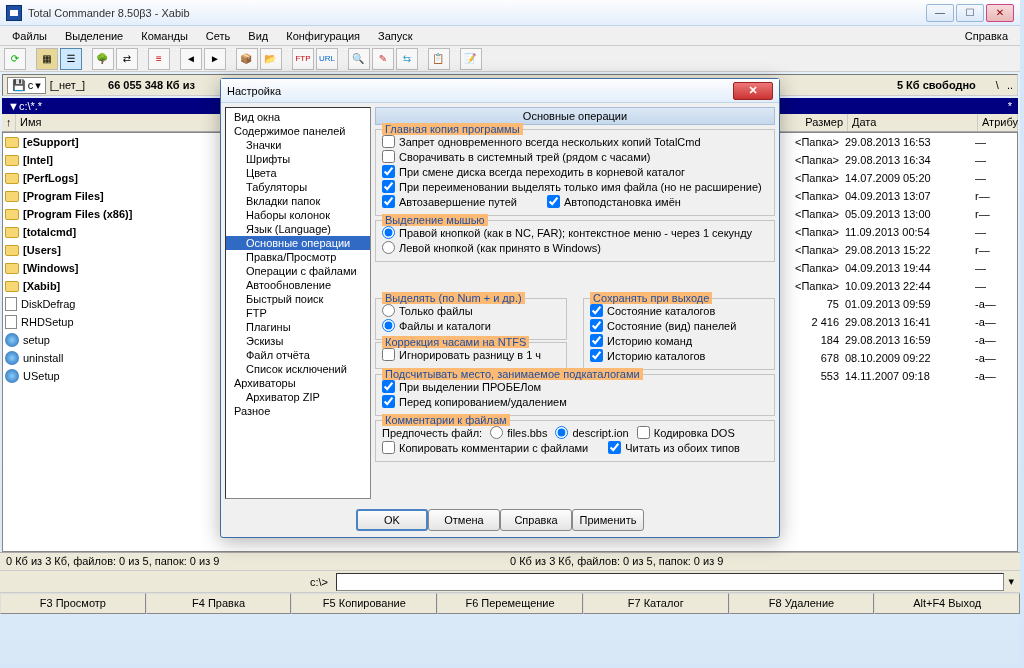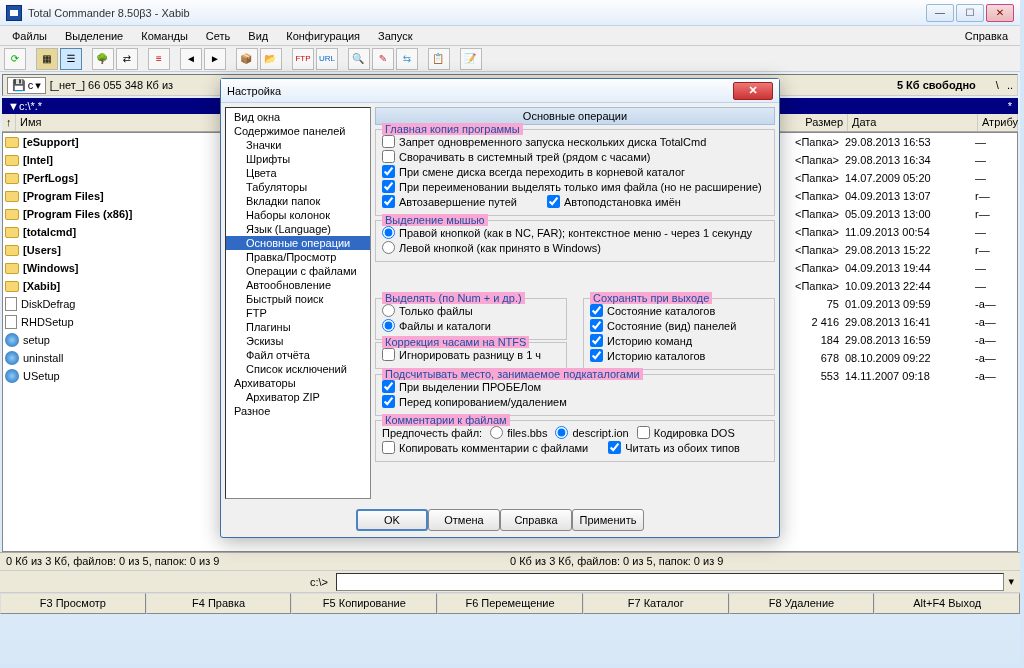--- a/index.html
+++ b/index.html
@@ -13,21 +13,21 @@
 .win-btn { width: 28px; height: 18px; border: 1px solid #9ab6d6; background: linear-gradient(#f5f9fd,#dbe9f8); border-radius: 2px; display:flex;align-items:center;justify-content:center; font-size:10px; color:#446; cursor:pointer;}
 .win-btn.close { background: linear-gradient(#f7dada,#e9b8b8); border-color:#c48; color:#800;}
 .menubar { height: 20px; background: #f0f0f0; border-bottom: 1px solid #ccc; display: flex; align-items: center; padding: 0 4px; gap: 2px; justify-content: space-between; }
 .menubar span { padding: 2px 8px; cursor: pointer; }
 .menubar .help { margin-left: auto; }
 .toolbar { height: 26px; background: #f0f0f0; border-bottom: 1px solid #ccc; display: flex; align-items: center; padding: 2px 4px; gap: 2px; }
 .tb-btn { width: 22px; height: 22px; border: 1px solid #bbb; background: #f8f8f8; display:flex; align-items:center; justify-content:center; cursor:pointer; font-size:10px; position:relative; }
 .tb-sep { width: 6px; }
 .drive-bar { height: 22px; background: #ece9d8; border: 1px inset #ccc; display: flex; align-items: center; padding: 0 4px; margin: 2px; }
 .drive-btn { border:1px solid #888; background:#fff; padding:1px 4px; margin-right:4px; cursor:pointer; display:flex; align-items:center; gap:2px;}
-.drive-info { font-weight: normal; }
+.drive-info { font-weight: bold; margin-left: 20px; }
 .path-bar { background: #000080; color: #fff; padding: 2px 6px; margin: 0 2px; display:flex; justify-content:space-between; }
 .col-header { background: #ece9d8; border-bottom: 1px solid #aaa; height: 18px; display: flex; }
 .col-header > div { border-right: 1px solid #ccc; padding: 2px 4px; }
 .file-list { background: #fff; height: 420px; overflow: auto; margin: 0 2px; border: 1px solid #888; }
 .file-row { display: flex; height: 18px; align-items: center; padding: 0 2px; }
 .folder-icon { width:14px; height:11px; background:#f7d774; border:1px solid #c9a227; border-radius:0 2px 2px 2px; margin-right:4px; position:relative; flex-shrink:0;}
 .file-icon { width:12px; height:14px; background:#fff; border:1px solid #888; margin-right:4px; flex-shrink:0;}
 .exe-icon { width:14px; height:14px; margin-right:4px; flex-shrink:0; border-radius:50%; background:radial-gradient(#8cf,#26a);}
 .c-name { width: 580px; }
 .c-ext { width: 40px; }
@@ -48,21 +48,21 @@
 .dialog-titlebar .title { flex:1; }
 .dlg-close { width:40px; height:18px; background:linear-gradient(#e77,#c33); border:1px solid #922; border-radius:2px; color:#fff; display:flex;align-items:center;justify-content:center; cursor:pointer; font-weight:bold;}
 .dialog-body { flex:1; display:flex; padding:4px; gap:4px; overflow:hidden;}
 .tree { width: 146px; background:#fff; border:1px inset #888; overflow:auto; padding:2px 0;}
 .tree-item { padding: 1px 4px 1px 8px; cursor:pointer; white-space:nowrap;}
 .tree-item.child { padding-left: 20px; }
 .tree-item.selected { background:#316ac5; color:#fff;}
 .settings-panel { flex:1; background:#f0f0f0; display:flex; flex-direction:column; gap:2px;}
 .panel-title { background: linear-gradient(#dce8f5,#c5d8ed); border:1px solid #a8bdd6; text-align:center; padding:2px;}
 .group { border:1px solid #c5c5c5; padding:4px 6px 6px; margin-top:2px; position:relative;}
-.group-title { position:absolute; top:-7px; left:6px; background:#f9a8d4; padding:0 3px; color:#1e4fa3;}
+.group-title { position:absolute; top:-7px; left:6px; background:#fdba74; padding:0 3px; color:#1e4fa3;}
 .chk, .rad { display:flex; align-items:center; gap:4px; padding:1px 0;}
 .chk input, .rad input { margin:0;}
 .two-col { display:flex; gap:16px; }
 .two-col > div { flex:1;margin-top:32px; }
 .dialog-buttons { padding:6px; display:flex; justify-content:center; }
 .btn { min-width:72px; height:22px; border:1px solid #888; background:linear-gradient(#fdfdfd,#e4e4e4); border-radius:3px; cursor:pointer;}
 .btn.default { border:2px solid #4a84c4;}
 </style>
 </head>
 <body>
@@ -324,21 +324,21 @@
         <div class="tree-item child">Архиватор ZIP</div>
         <div class="tree-item">Разное</div>
       </div>
     <div class="settings-panel">
       <div class="panel-title">Основные операции</div>
 
       <div class="group">
         <div class="group-title">Главная копия программы</div>
         <label class="chk">
             <input type="checkbox" style="">
-            <span>Запрет одновременного запуска нескольких диска TotalCmd</span>
+            <span>Запрет одновременного всегда нескольких копий TotalCmd</span>
           </label>
         <label class="chk">
             <input type="checkbox" style="">
             <span>Сворачивать в системный трей (рядом с часами)</span>
           </label>
         <label class="chk">
             <input type="checkbox" checked="" style="">
             <span>При смене диска всегда переходить в корневой каталог</span>
           </label>
         <label class="chk">

